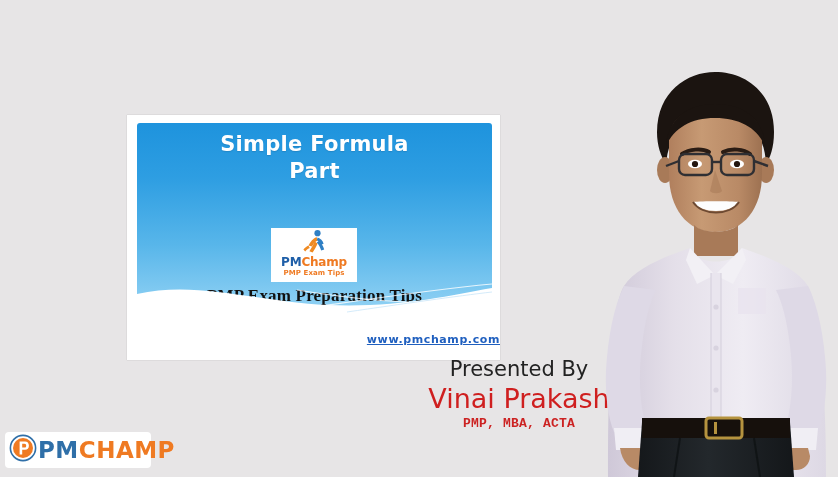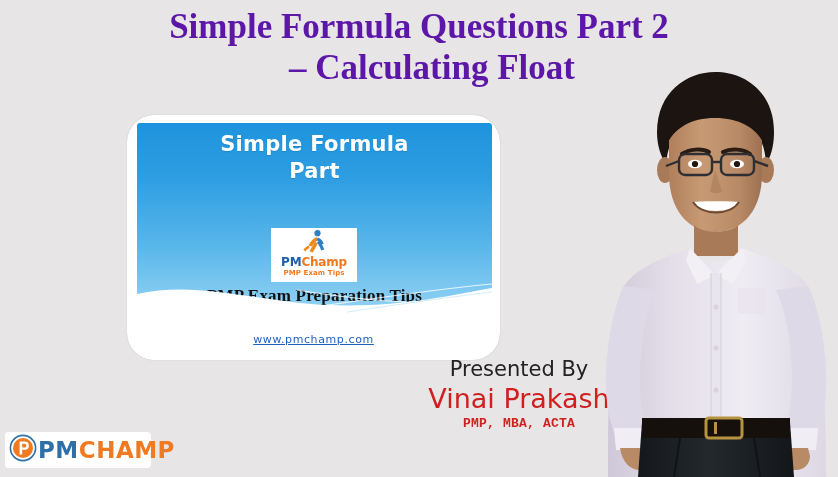--- a/index.html
+++ b/index.html
@@ -39,21 +39,20 @@
 
   
   #slide-card {
     position: absolute;
     left: 127px;
     top: 115px;
     width: 373px;
     height: 245px;
     background: #ffffff;
     box-shadow: 0 0 1px rgba(0,0,0,0.25);
-    border-radius: 27px;
   }
   #slide-blue {
     position: absolute;
     left: 10px;
     top: 8px;
     width: 355px;
     height: 197px;
     background: linear-gradient(to bottom, #1e93dd 0%, #2e9ee2 28%, #58b6ea 62%, #8ccff3 92%, #a7dcf7 100%);
     border-radius: 3px 3px 0 0;
     overflow: hidden;
@@ -128,23 +127,23 @@
     bottom: 0;
     width: 355px;
     height: 48px;
   }
 
   #slide-url {
     position: absolute;
     left: 0;
     top: 218px;
     width: 373px;
-    text-align: center;
-    font-family: "DejaVu Sans", "Liberation Sans", sans-serif;
-    font-weight: normal;
+    text-align: right;
+    font-family: "DejaVu Sans", "Liberation Sans", sans-serif;
+    font-weight: bold;
     font-size: 11px;
     color: #1f5fbf;
     text-decoration: underline;
     letter-spacing: 0.6px;
   }
 
   
   #presenter-block {
     position: absolute;
     left: 404px;
@@ -208,24 +207,20 @@
     margin-left: 1px;
   }
   #brand-logo-text .pm { color: #2f6fa8; }
   #brand-logo-text .champ { color: #ef7a22; }
 </style>
 </head>
 <body>
 
 <div id="stage">
 
-  <div id="main-title">
-    <span class="line1">Simple Formula Questions Part 2</span>
-    <span class="line2">– Calculating Float</span>
-  </div>
 
   <div id="slide-card">
 
     <div id="slide-blue">
 
       <div id="slide-heading">
         <span>Simple Formula</span>
         <span>Part</span>
       </div>
 

